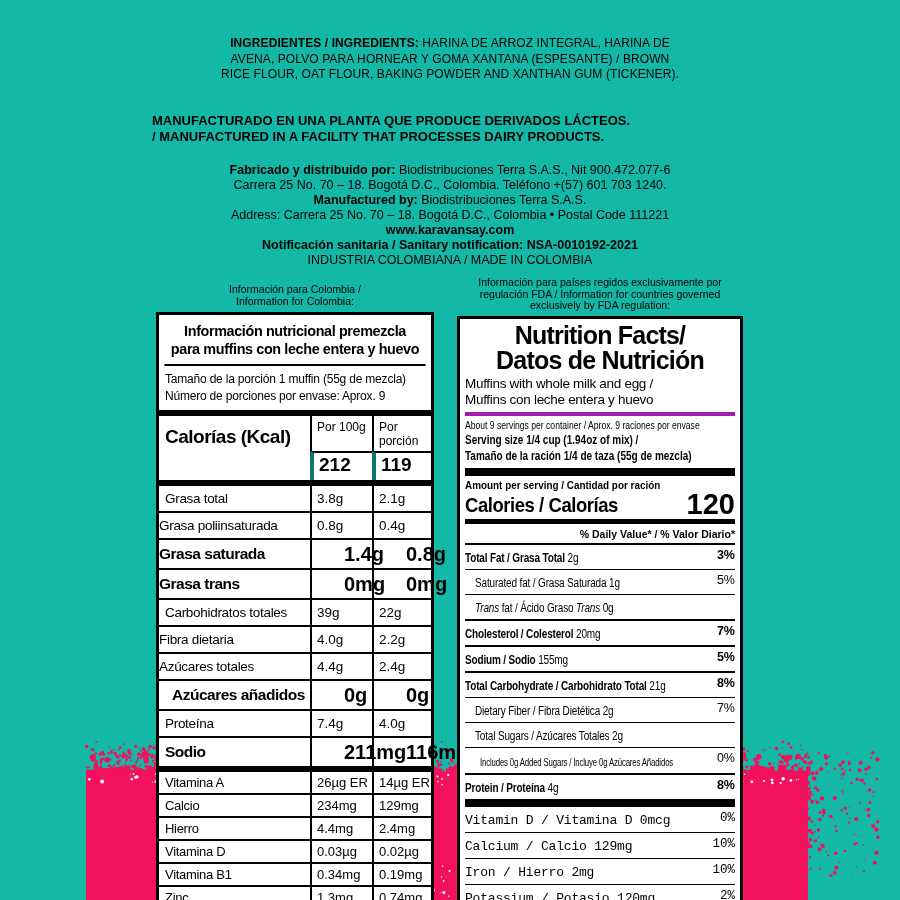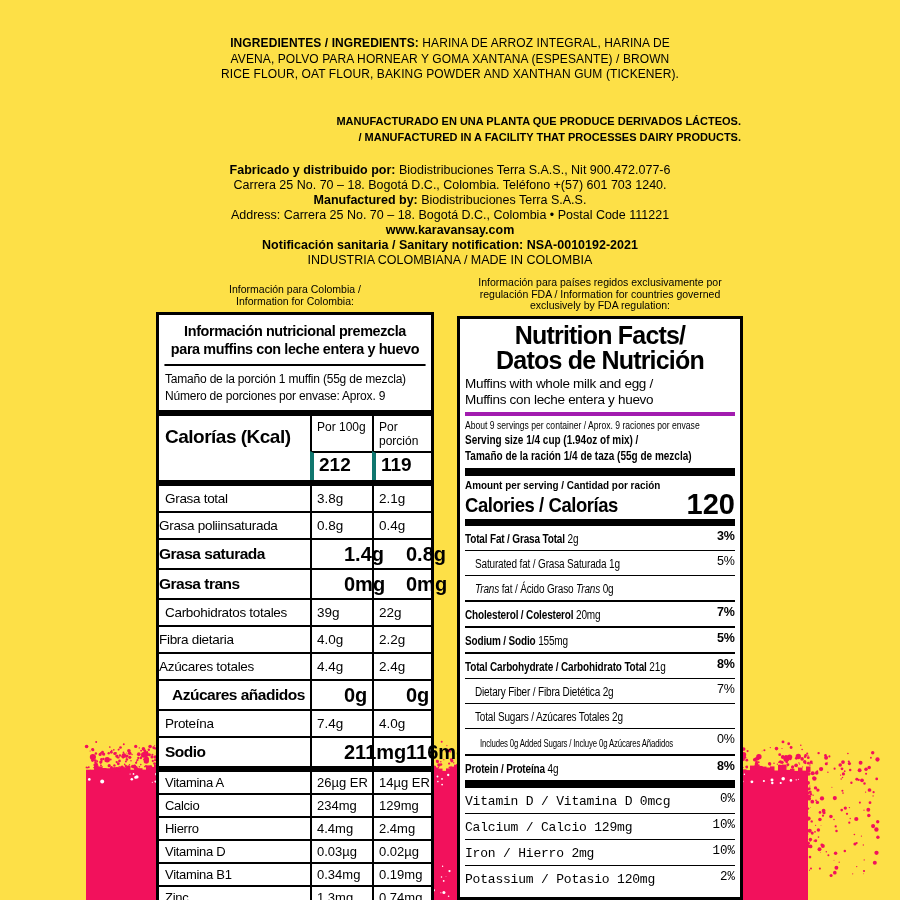--- a/index.html
+++ b/index.html
@@ -1,25 +1,25 @@
 <!DOCTYPE html>
 <html><head>
 <meta charset="utf-8">
 <style>
   html,body{margin:0;padding:0;background:#ffffff;}
-  .page{position:relative;width:900px;height:900px;background:#fde047;overflow:hidden;
+  .page{position:relative;width:900px;height:900px;background:#14b8a6;overflow:hidden;
         font-family:"Liberation Sans",sans-serif;color:#000;}
   .splatter{position:absolute;left:0;top:0;width:900px;height:900px;z-index:0;}
 
   
   .ingredients{position:absolute;left:150px;top:36px;width:600px;text-align:center;
     font-size:12px;line-height:15.5px;letter-spacing:.1px;z-index:1;}
   .ingredients .lead{font-weight:bold;}
-  .dairy{position:absolute;left:141px;top:113px;width:600px;text-align:right;
-    font-weight:bold;font-size:11px;line-height:16px;white-space:pre-line;z-index:1;}
+  .dairy{position:absolute;left:152px;top:113px;width:600px;text-align:left;
+    font-weight:bold;font-size:13px;line-height:16px;white-space:pre-line;z-index:1;}
   .manufacturer{position:absolute;left:130px;top:163px;width:640px;text-align:center;
     font-size:12.5px;line-height:15px;z-index:1;}
   .manufacturer .mline b{font-weight:bold;}
 
   .col-head{position:absolute;font-size:10.5px;line-height:11.5px;text-align:center;
     white-space:pre-line;z-index:1;}
   .col-head.left{left:156px;top:284px;width:278px;}
   .col-head.right{left:447px;top:277px;width:306px;}
 
   
@@ -1525,20 +1525,21 @@
         <div class="cond-block">Serving size 1/4 cup (1.94oz of mix) /
 Tamaño de la ración 1/4 de taza (55g de mezcla)</div>
       </div>
     <div class="bar8"></div>
     <div class="fda-amt"><span class="cond" style="transform:scaleX(.9)">Amount per serving / Cantidad por ración</span></div>
     <div class="fda-calrow">
       <span class="cl">Calories / Calorías</span>
       <span class="cv">120</span>
     </div>
     <div class="bar5"></div>
+    <div class="fda-dv">% Daily Value* / % Valor Diario*</div>
     <div>
         <div class="frow first"><span class="name cond"><span style="font-weight: bold;">Total Fat / Grasa Total </span><span>2g</span></span><span class="pct pb">3%</span></div>
         <div class="frow i1"><span class="name cond"><span>Saturated fat / Grasa Saturada 1g</span></span><span class="pct">5%</span></div>
         <div class="frow i1"><span class="name cond"><span style="font-style: italic;">Trans</span><span> fat / Ácido Graso </span><span style="font-style: italic;">Trans</span><span> 0g</span></span></div>
         <div class="frow strong"><span class="name cond"><span style="font-weight: bold;">Cholesterol / Colesterol </span><span>20mg</span></span><span class="pct pb">7%</span></div>
         <div class="frow strong"><span class="name cond"><span style="font-weight: bold;">Sodium / Sodio </span><span>155mg</span></span><span class="pct pb">5%</span></div>
         <div class="frow strong"><span class="name cond"><span style="font-weight: bold;">Total Carbohydrate / Carbohidrato Total </span><span>21g</span></span><span class="pct pb">8%</span></div>
         <div class="frow i1"><span class="name cond"><span>Dietary Fiber / Fibra Dietética 2g</span></span><span class="pct">7%</span></div>
         <div class="frow i1"><span class="name cond"><span>Total Sugars / Azúcares Totales 2g</span></span></div>
         <div class="frow i2 smallrow"><span class="name cond78"><span>Includes 0g Added Sugars / Incluye 0g Azúcares Añadidos</span></span><span class="pct">0%</span></div>

